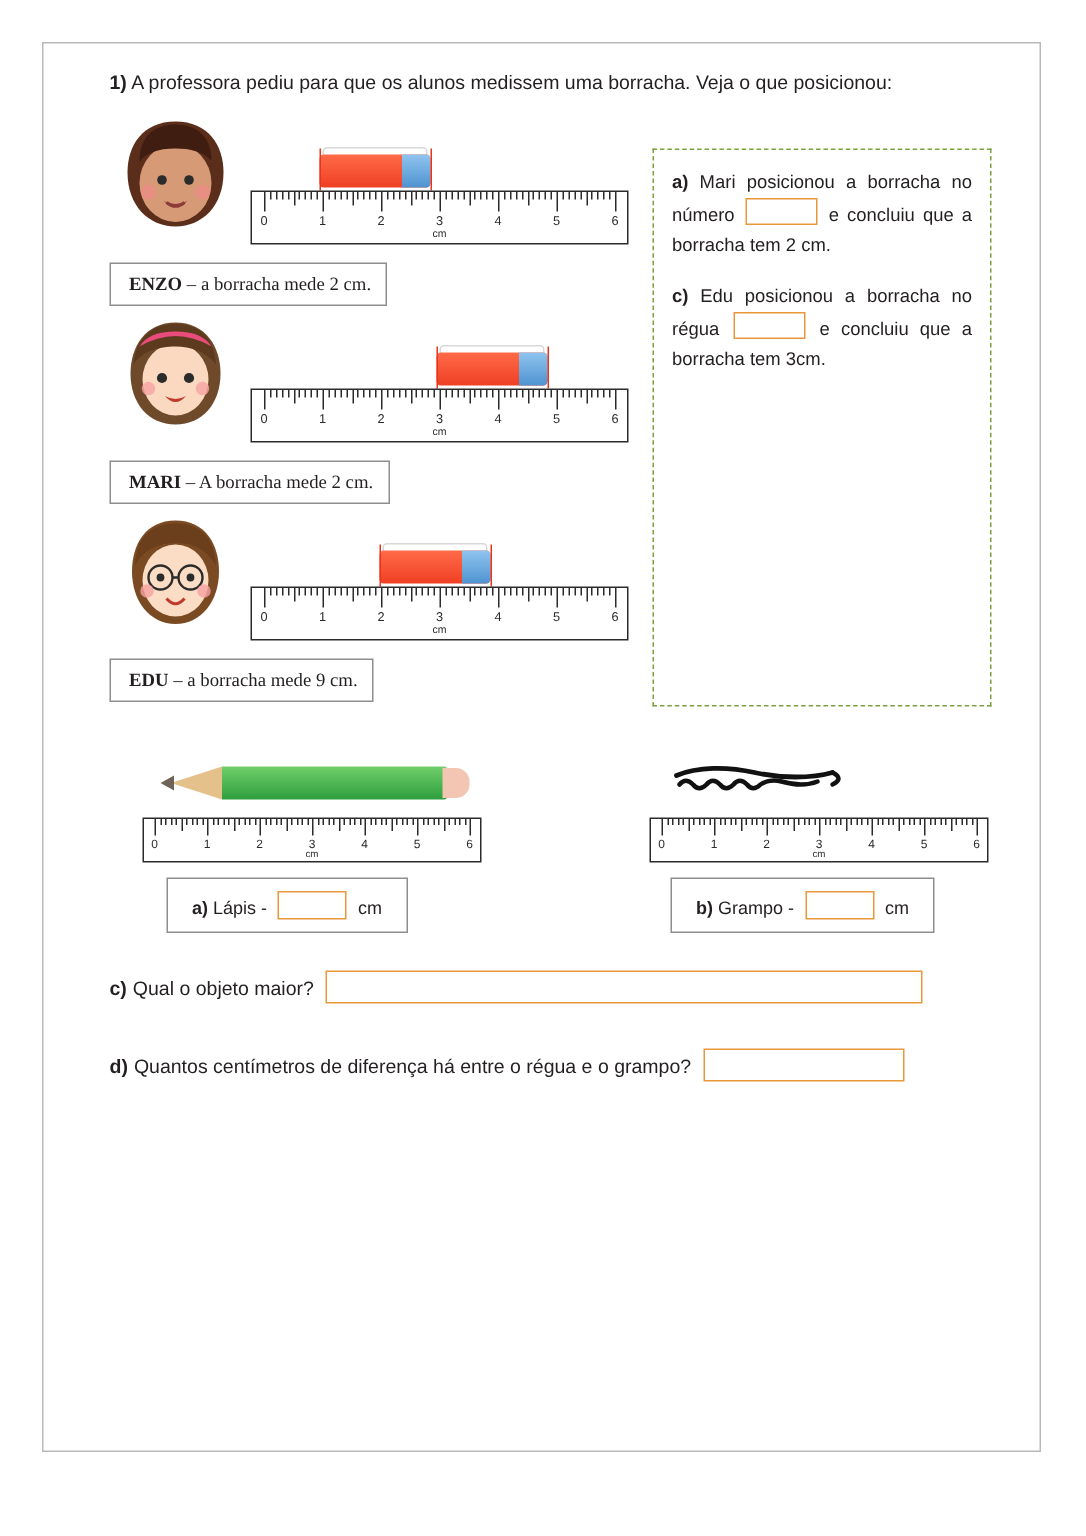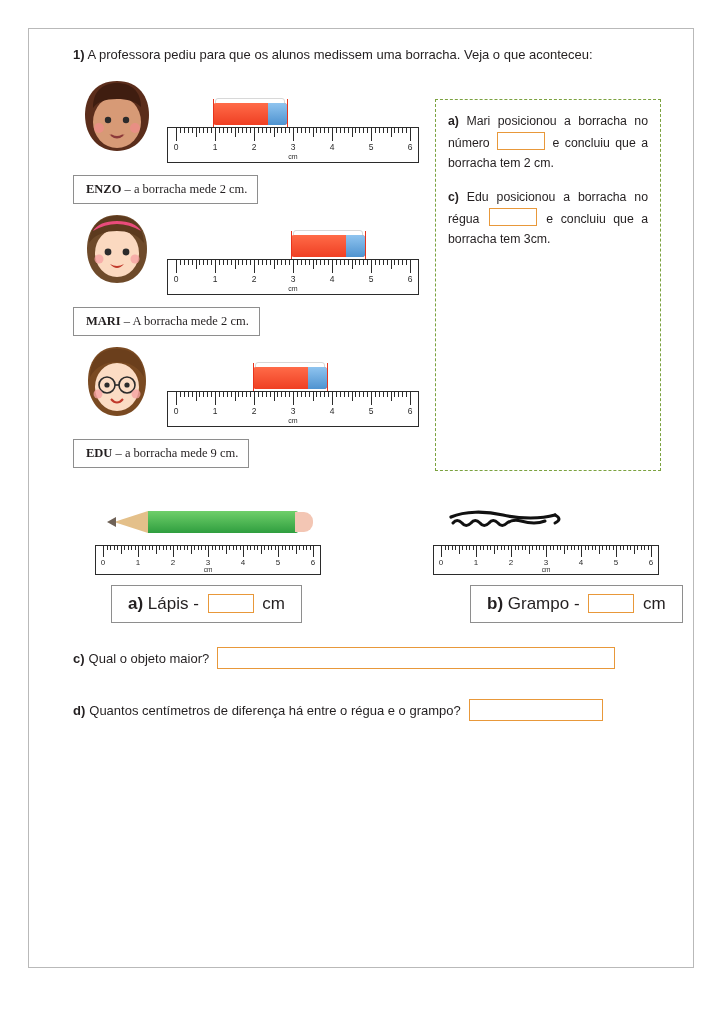--- a/index.html
+++ b/index.html
@@ -278,21 +278,21 @@
   }
   .ruler2 .cm-label {
     position: absolute; left: 50%; bottom: 1px; transform: translateX(-50%);
     font-size: 6.5px; color: #2b2b2b;
   }
 
   .ans-box {
     position: absolute;
     border: 1px solid #8e8e8e;
     padding: 8px 16px;
-    font-size: 17px;
+    font-size: 12px;
     background: #fff;
     white-space: nowrap;
   }
   .ans-box b { font-weight: bold; }
   .ans-blank {
     display: inline-block;
     width: 44px;
     height: 17px;
     border: 1.5px solid #e8983a;
     vertical-align: -4px;
@@ -318,21 +318,21 @@
 </style>
 </head>
 <body>
 
 <div class="page">
   <div class="inner">
 
 
     <p class="q1">
       <b>1)</b>
-      <span>A professora pediu para que os alunos medissem uma borracha. Veja o que aconteceu:</span>
+      <span>A professora pediu para que os alunos medissem uma borracha. Veja o que posicionou:</span>
     </p>
 
     <div class="main-row">
 
       <div class="left-col">
 
         <div class="kid-block">
           <svg class="avatar" viewBox="0 0 84 84">
             <path d="M42 6 C20 6 10 22 10 40 C10 62 24 76 42 76 C60 76 74 62 74 40 C74 22 64 6 42 6 Z" fill="#5b2d1b"></path>
             <ellipse cx="42" cy="47" rx="24" ry="26" fill="#d79a76"></ellipse>
@@ -812,21 +812,21 @@
           <div class="num" style="left: 217px;">6</div>
         </div>
 
       <div class="ans-box" style="left:38px; top:82px;">
         <b>a)</b>
         <span>Lápis -</span>
         <span class="ans-blank"></span>
         <span>cm</span>
       </div>
 
-      <div class="ans-box" style="left:397px; top:82px;">
+      <div class="ans-box" style="left:374px; top:82px;">
         <b>b)</b>
         <span>Grampo -</span>
         <span class="ans-blank"></span>
         <span>cm</span>
       </div>
     </div>
 
     <div class="qline" style="margin-top:26px;">
       <b>c)</b>
       <span>Qual o objeto maior?</span>

